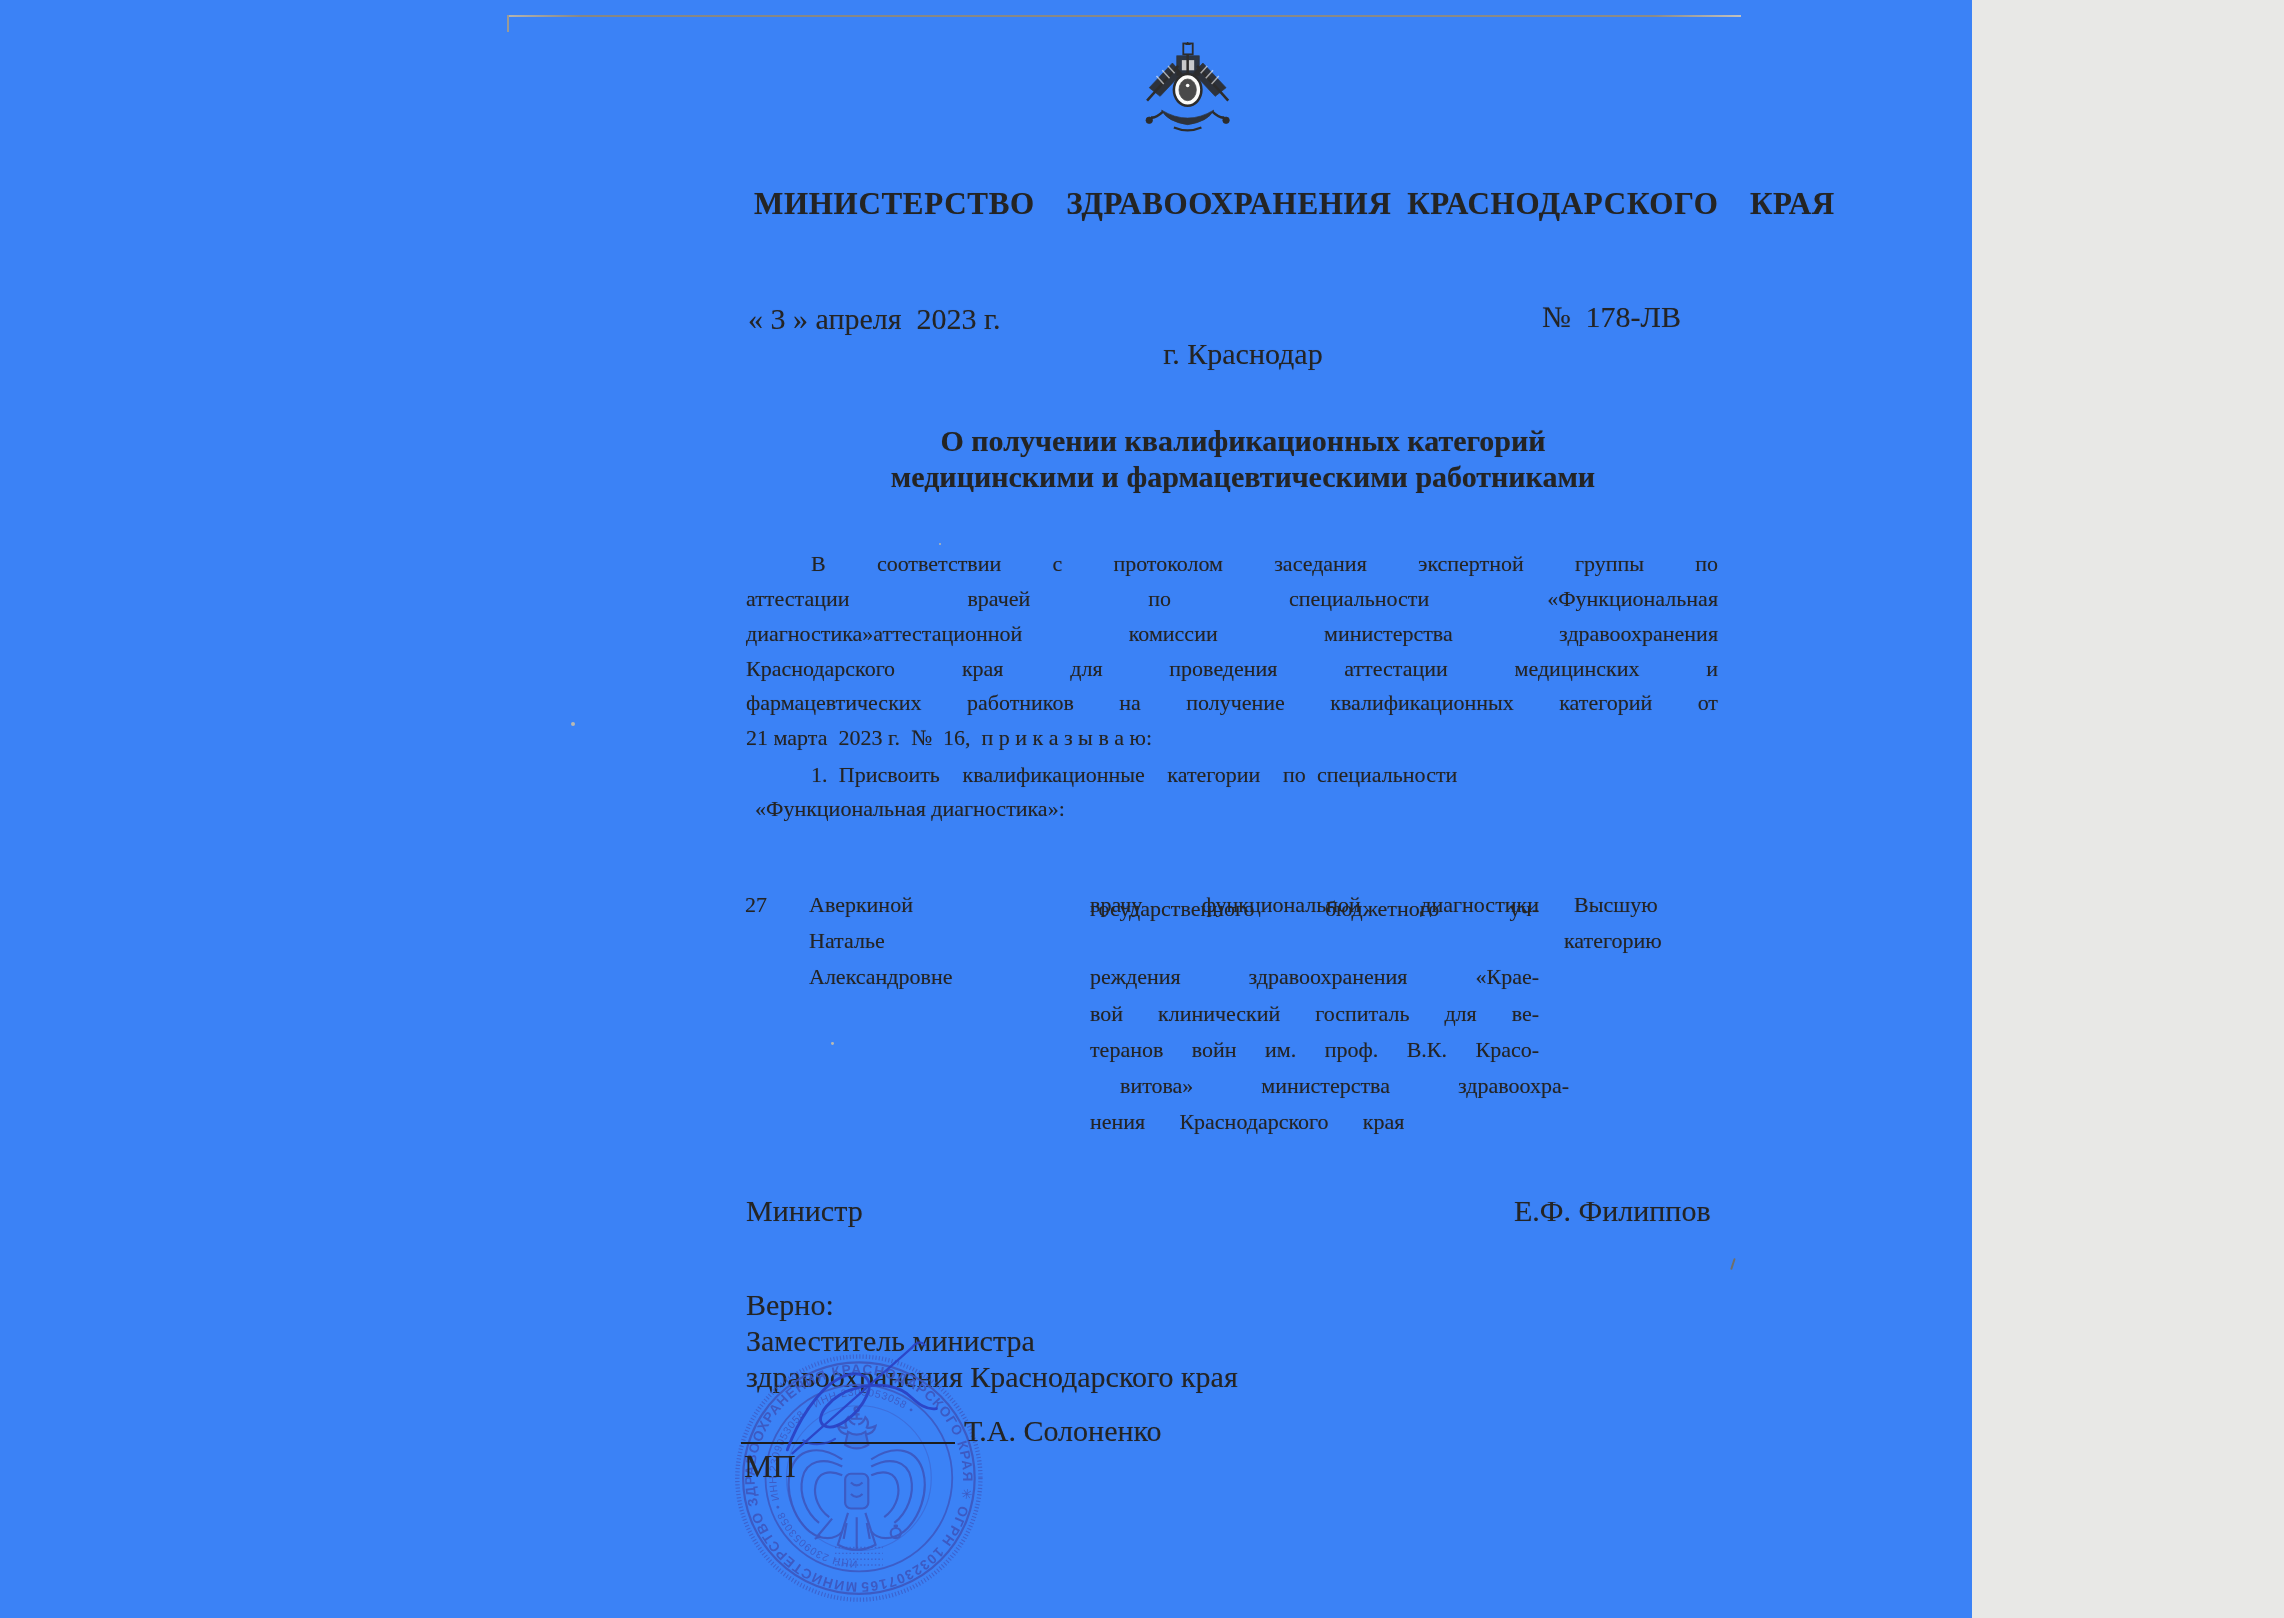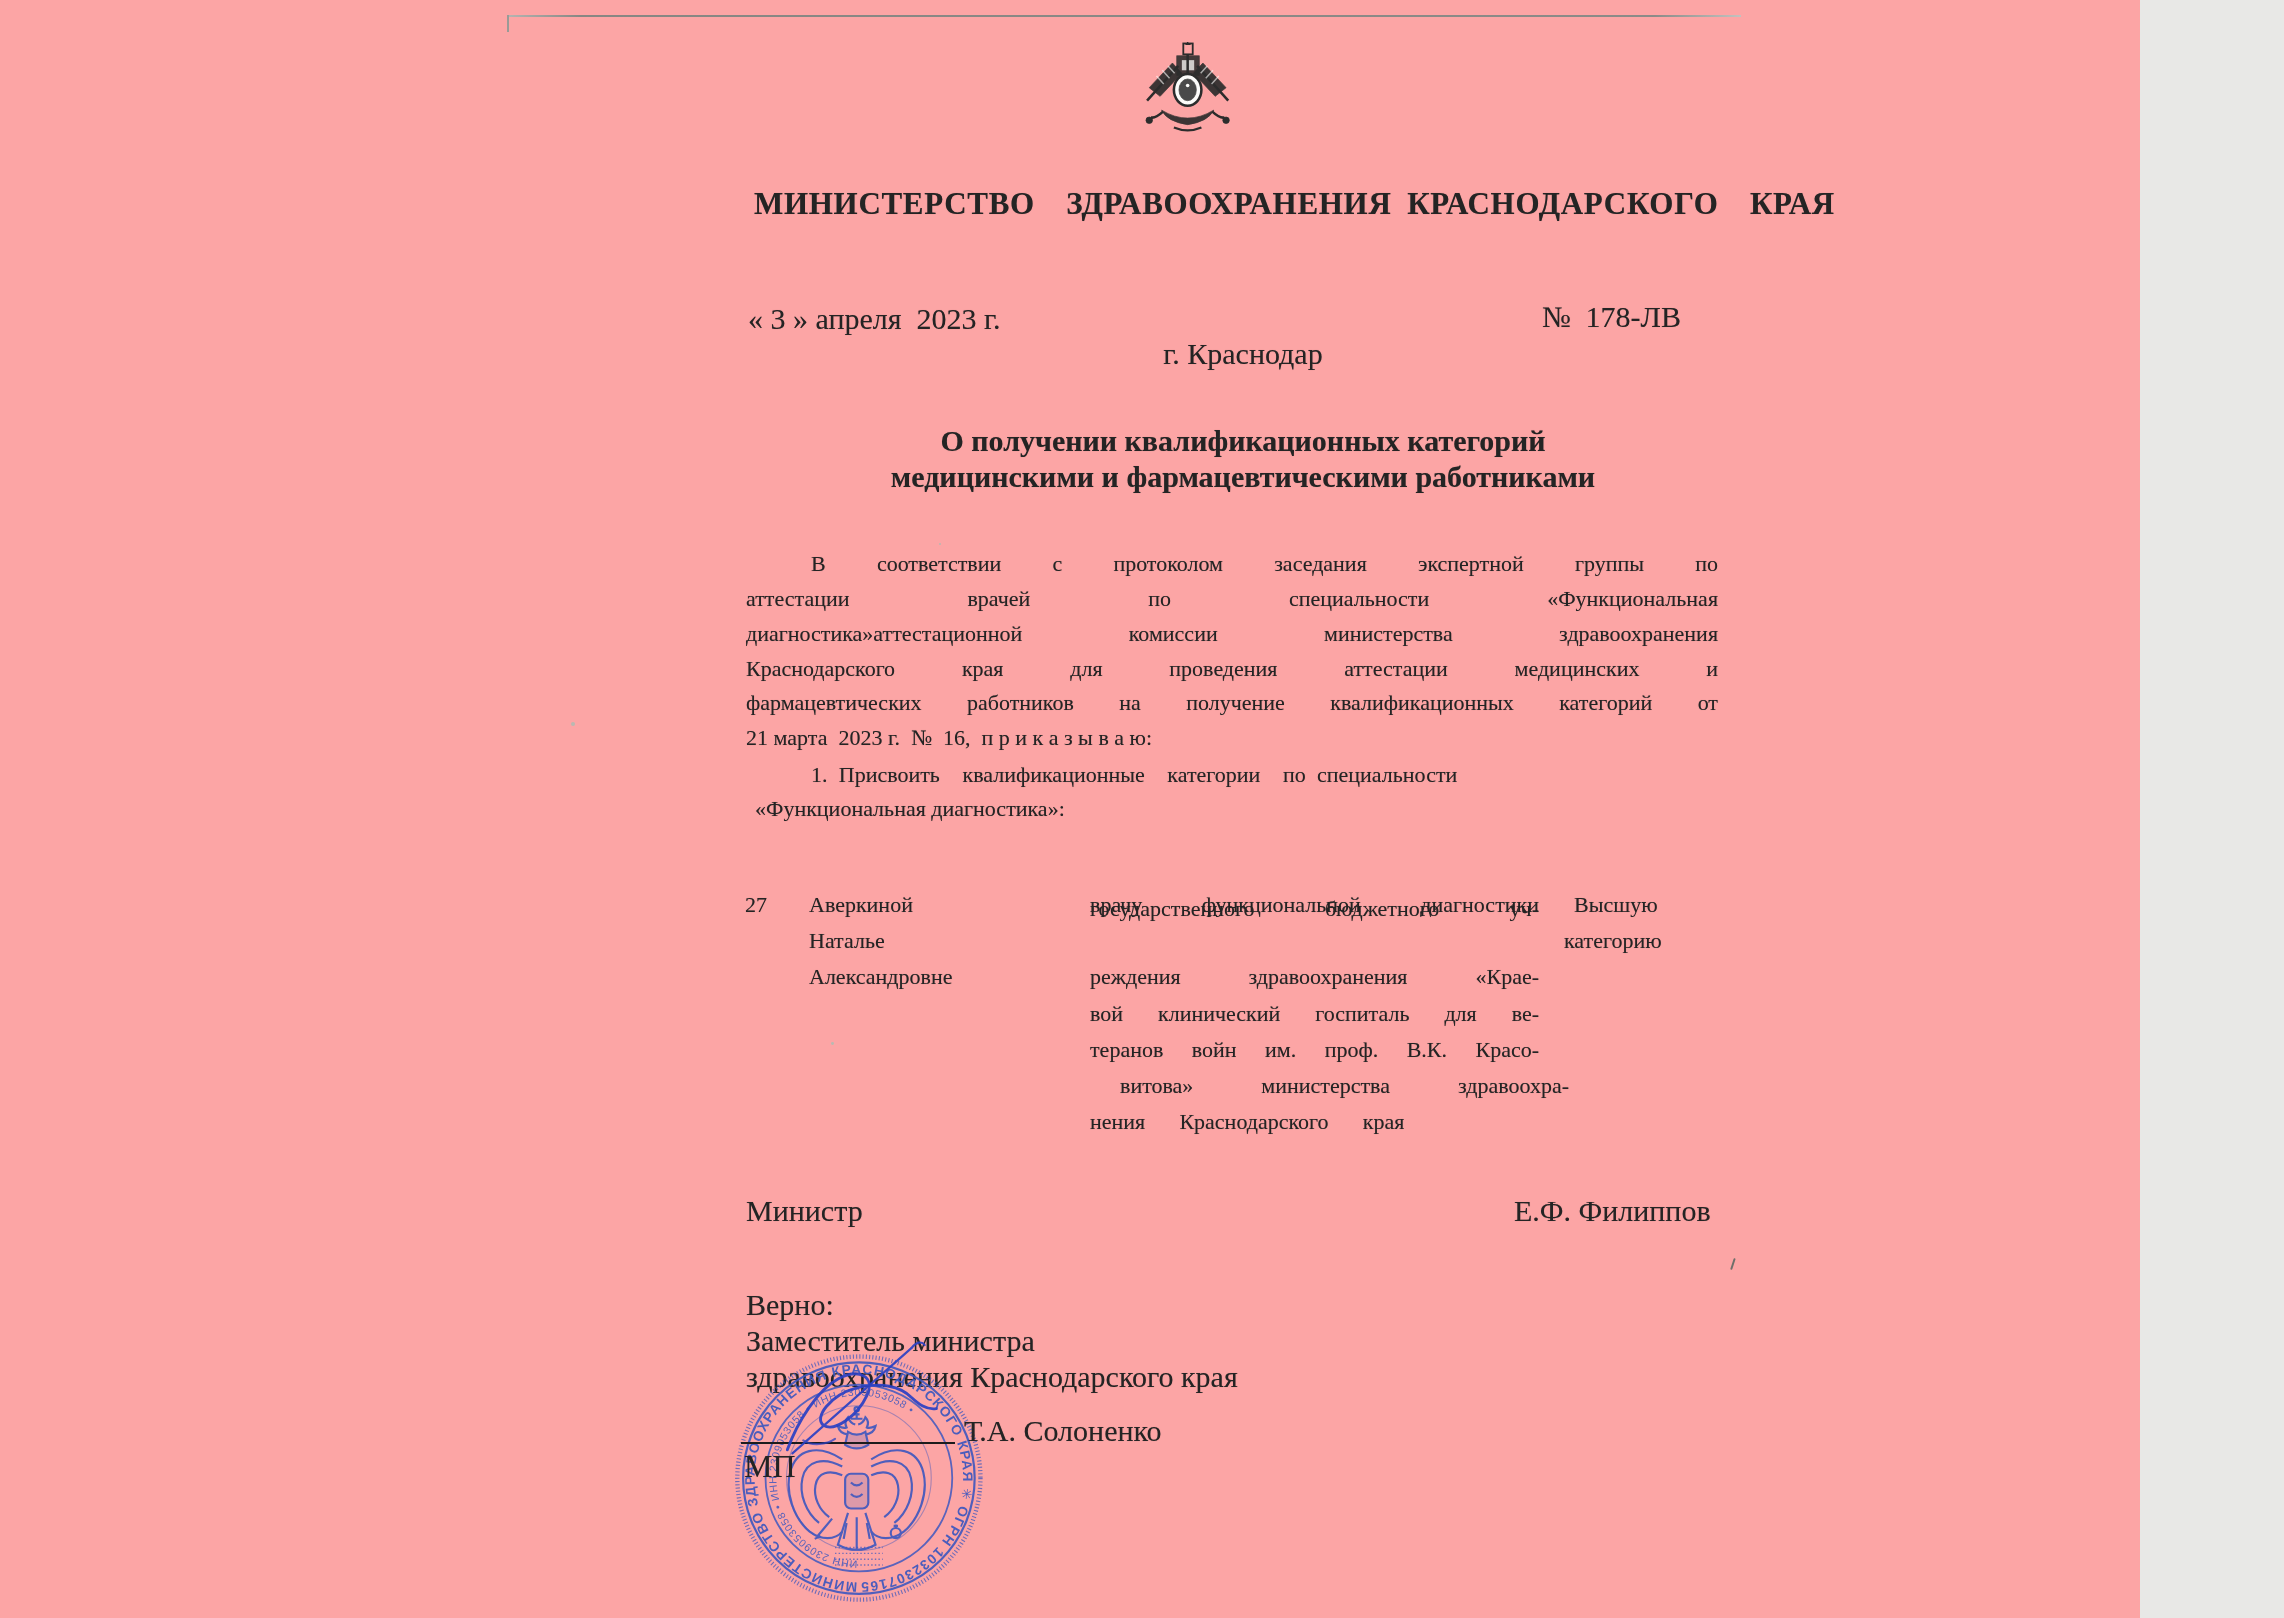--- a/index.html
+++ b/index.html
@@ -1,16 +1,16 @@
 <!DOCTYPE html>
 <html style="font-size:11.6px"><head>
 <meta charset="utf-8">
 <style>
   html,body{margin:0;padding:0;background:#e8e8e6;}
-  .page{position:relative;width:2140px;height:1618px;background:#fca5a5;overflow:hidden;
+  .page{position:relative;width:1972px;height:1618px;background:#3b82f6;overflow:hidden;
         font-family:"Liberation Serif","DejaVu Serif",serif;color:#242424;}
   .abs{position:absolute;}
   .t{font-size:22px;line-height:35px;color:#242424;text-shadow:0 0 0.7px rgba(40,40,40,.38);white-space:pre;}
   .b{font-weight:bold;}
   .c{text-align:center;}
   .j{text-align:justify;text-align-last:justify;white-space:normal;}
   .ministry{font-size:31px;word-spacing:7.2px;letter-spacing:0.7px;}
   .doctype{font-size:32px;letter-spacing:9.4px;word-spacing:16px;}
   .hdr41{font-size:30px;}
   .scanline{background:linear-gradient(90deg,#b5b5b2,#878783 6%,#8b8b88 93%,#c2c2bf);height:2.2px;}

